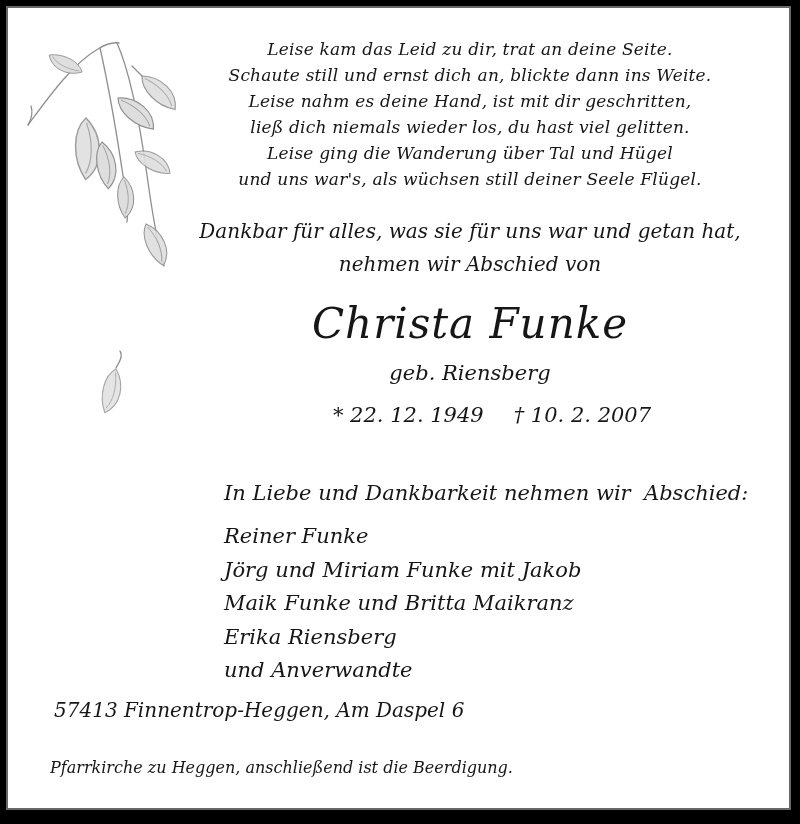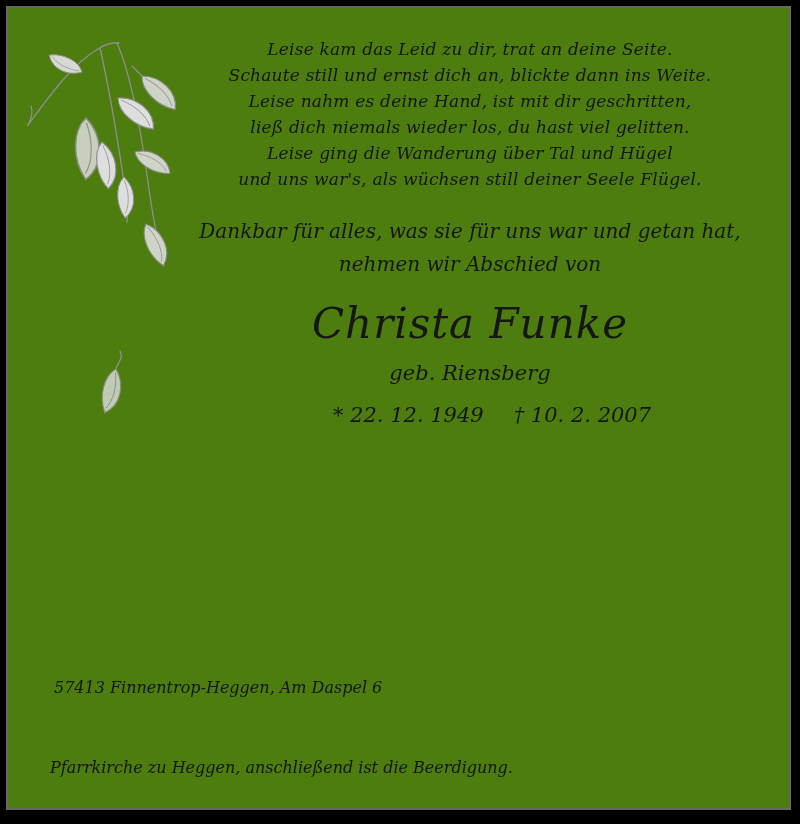--- a/index.html
+++ b/index.html
@@ -16,21 +16,21 @@
     height: 824px;
     background: #000;
     overflow: hidden;
   }
   .paper {
     position: absolute;
     left: 8px;
     top: 8px;
     width: 781px;
     height: 800px;
-    background: #4d7c0f;
+    background: #ffffff;
     box-shadow: 0 0 0 2px #686868;
   }
   .txt {
     position: absolute;
     font-style: italic;
     color: #161616;
   }
   .center-col {
     left: 130px;
     width: 664px;
@@ -68,22 +68,22 @@
     white-space: pre-wrap;
   }
   .mourners {
     left: 216px;
     top: 512px;
     font-size: 21px;
     line-height: 33.5px;
   }
   .address {
     left: 46px;
-    top: 670px;
-    font-size: 16px;
+    top: 690px;
+    font-size: 20px;
   }
   .funeral {
     left: 42px;
     top: 746px;
     font-size: 16px;
     line-height: 27px;
   }
   .branch-svg {
     position: absolute;
     left: 12px;
@@ -144,21 +144,29 @@
     </div>
 
     <div class="txt center-col deceased-name">Christa Funke</div>
 
     <div class="txt center-col maiden">geb. Riensberg</div>
 
     <div class="txt center-col dates">
       <span class="birth">* 22. 12. 1949</span><span>† 10. 2. 2007</span>
     </div>
 
+    <div class="txt farewell-heading">In Liebe und Dankbarkeit nehmen wir  Abschied:</div>
 
+    <div class="txt mourners">
+      <div>Reiner Funke</div>
+      <div>Jörg und Miriam Funke mit Jakob</div>
+      <div>Maik Funke und Britta Maikranz</div>
+      <div>Erika Riensberg</div>
+      <div>und Anverwandte</div>
+    </div>
 
     <div class="txt address">57413 Finnentrop-Heggen, Am Daspel 6</div>
 
     <div class="txt funeral">
       <div>Pfarrkirche zu Heggen, anschließend ist die Beerdigung.</div>
     </div>
 
   </div>
 </div>
 

